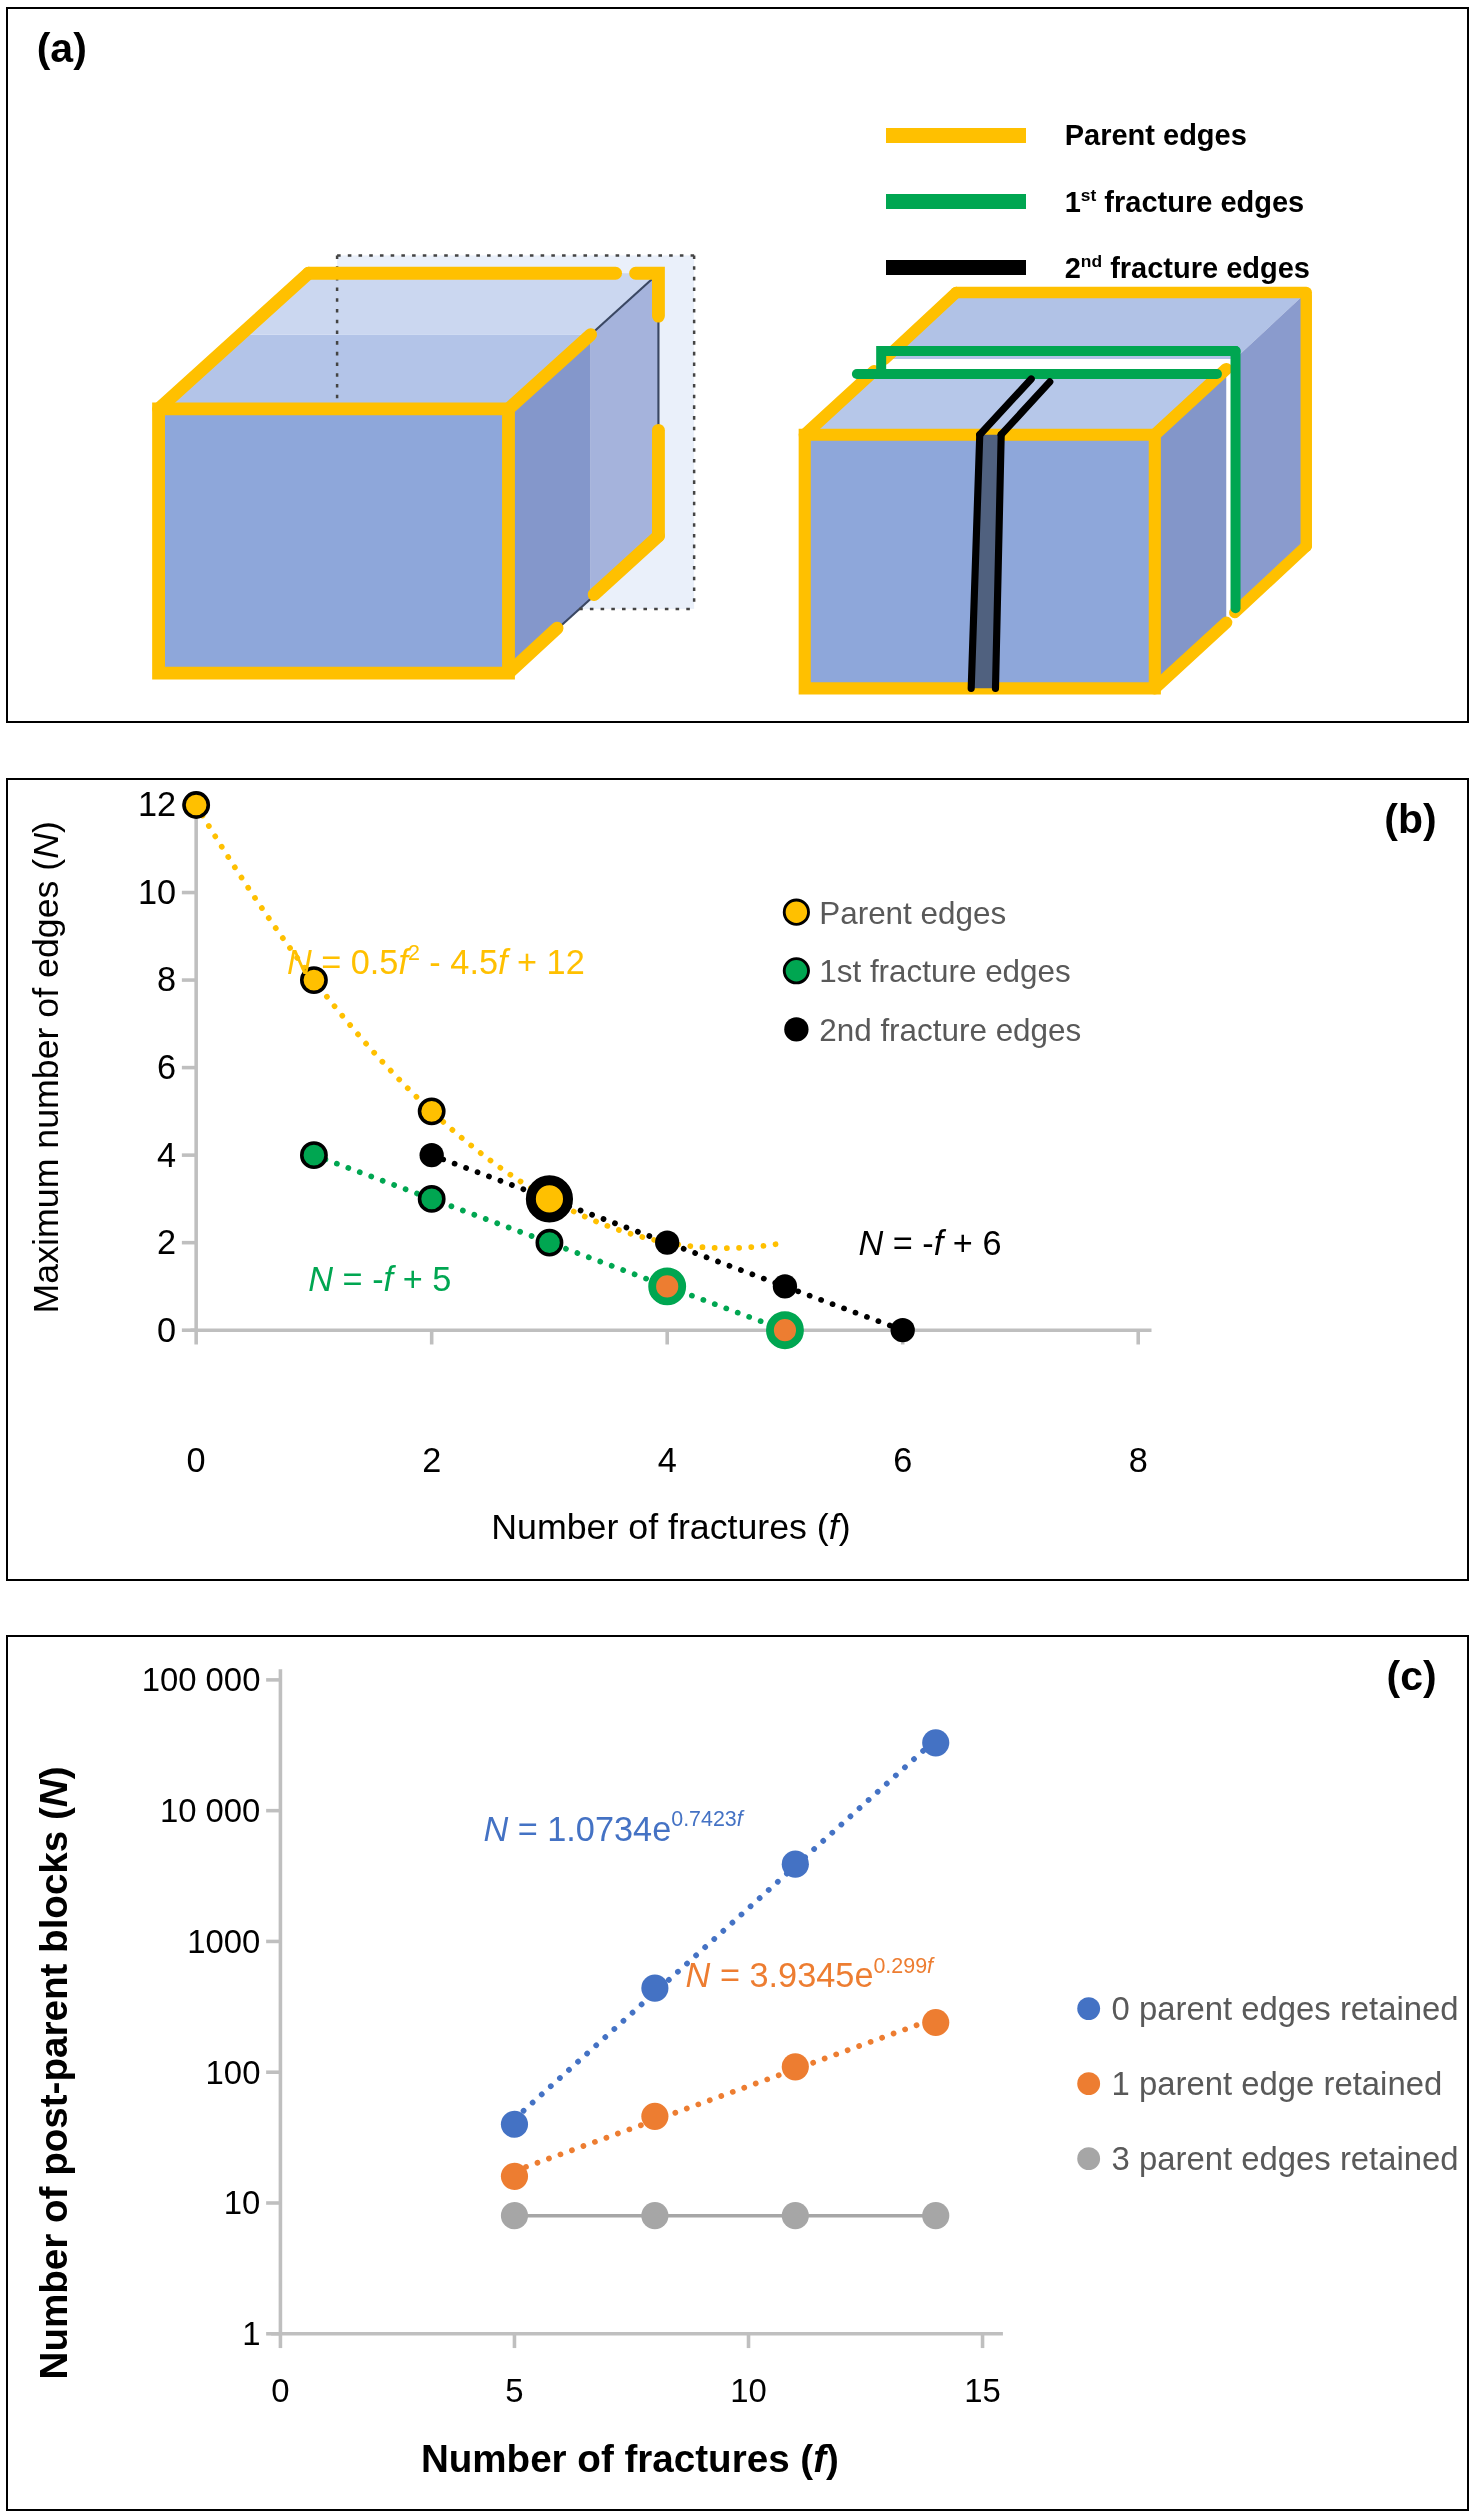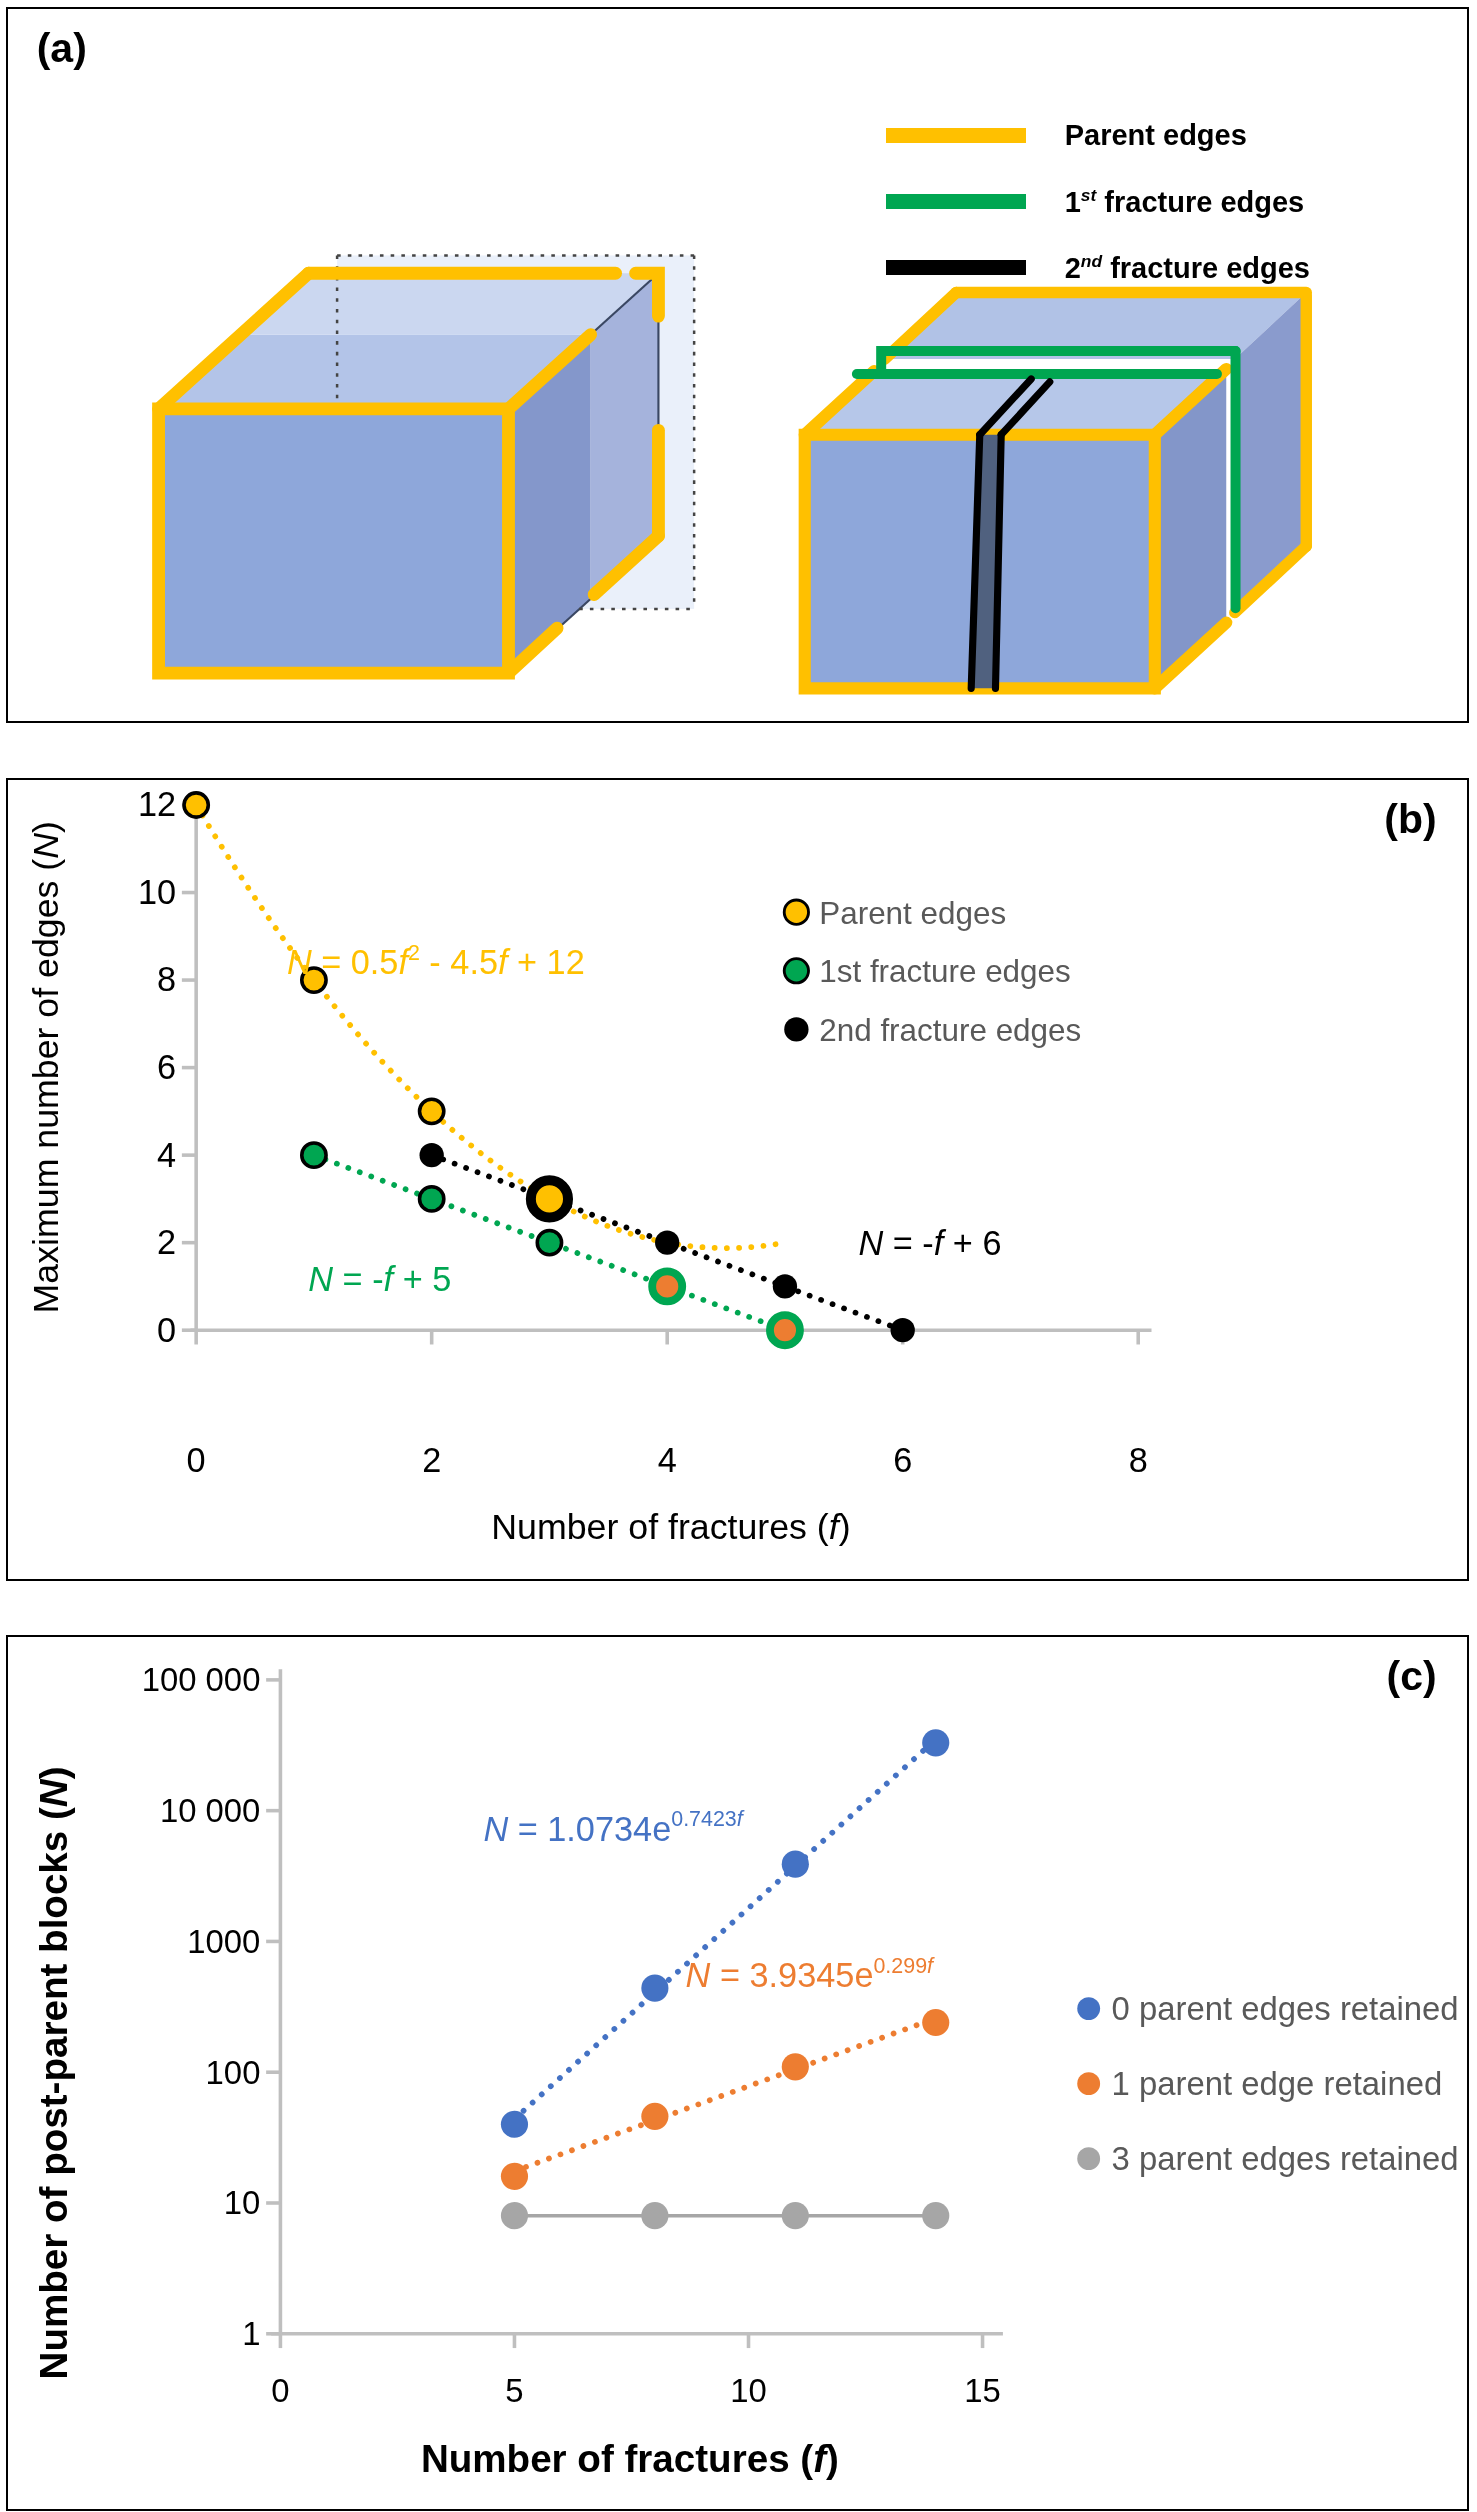--- a/index.html
+++ b/index.html
@@ -10,21 +10,21 @@
   #panel-b{top:778px;height:803px;}
   #panel-c{top:1635px;height:876px;}
   .panel-label{position:absolute;font-weight:bold;font-size:41px;line-height:1;}
   .panel-label.tl{left:29px;top:18.6px;}
   .panel-label.tr{right:30px;top:18.6px;}
   
   .legend-a{position:absolute;left:878px;top:101px;}
   .legend-a .row{display:flex;align-items:center;height:51px;margin-bottom:15px;}
   .legend-a .swatch{width:140px;height:15px;display:inline-block;flex:0 0 auto;}
   .legend-a .lbl{margin-left:39px;font-weight:bold;font-size:29px;white-space:nowrap;}
-  .legend-a .lbl sup{font-size:60%;font-style:italic;}
+  .legend-a .lbl sup{font-size:60%;}
   svg text{font-family:"Liberation Sans", sans-serif;}
   .blocks svg{position:absolute;}
 </style>
 </head>
 <body>
 
 <div class="page">
 
   <section class="panel" id="panel-a">
     <div class="panel-label tl">(a)</div>

